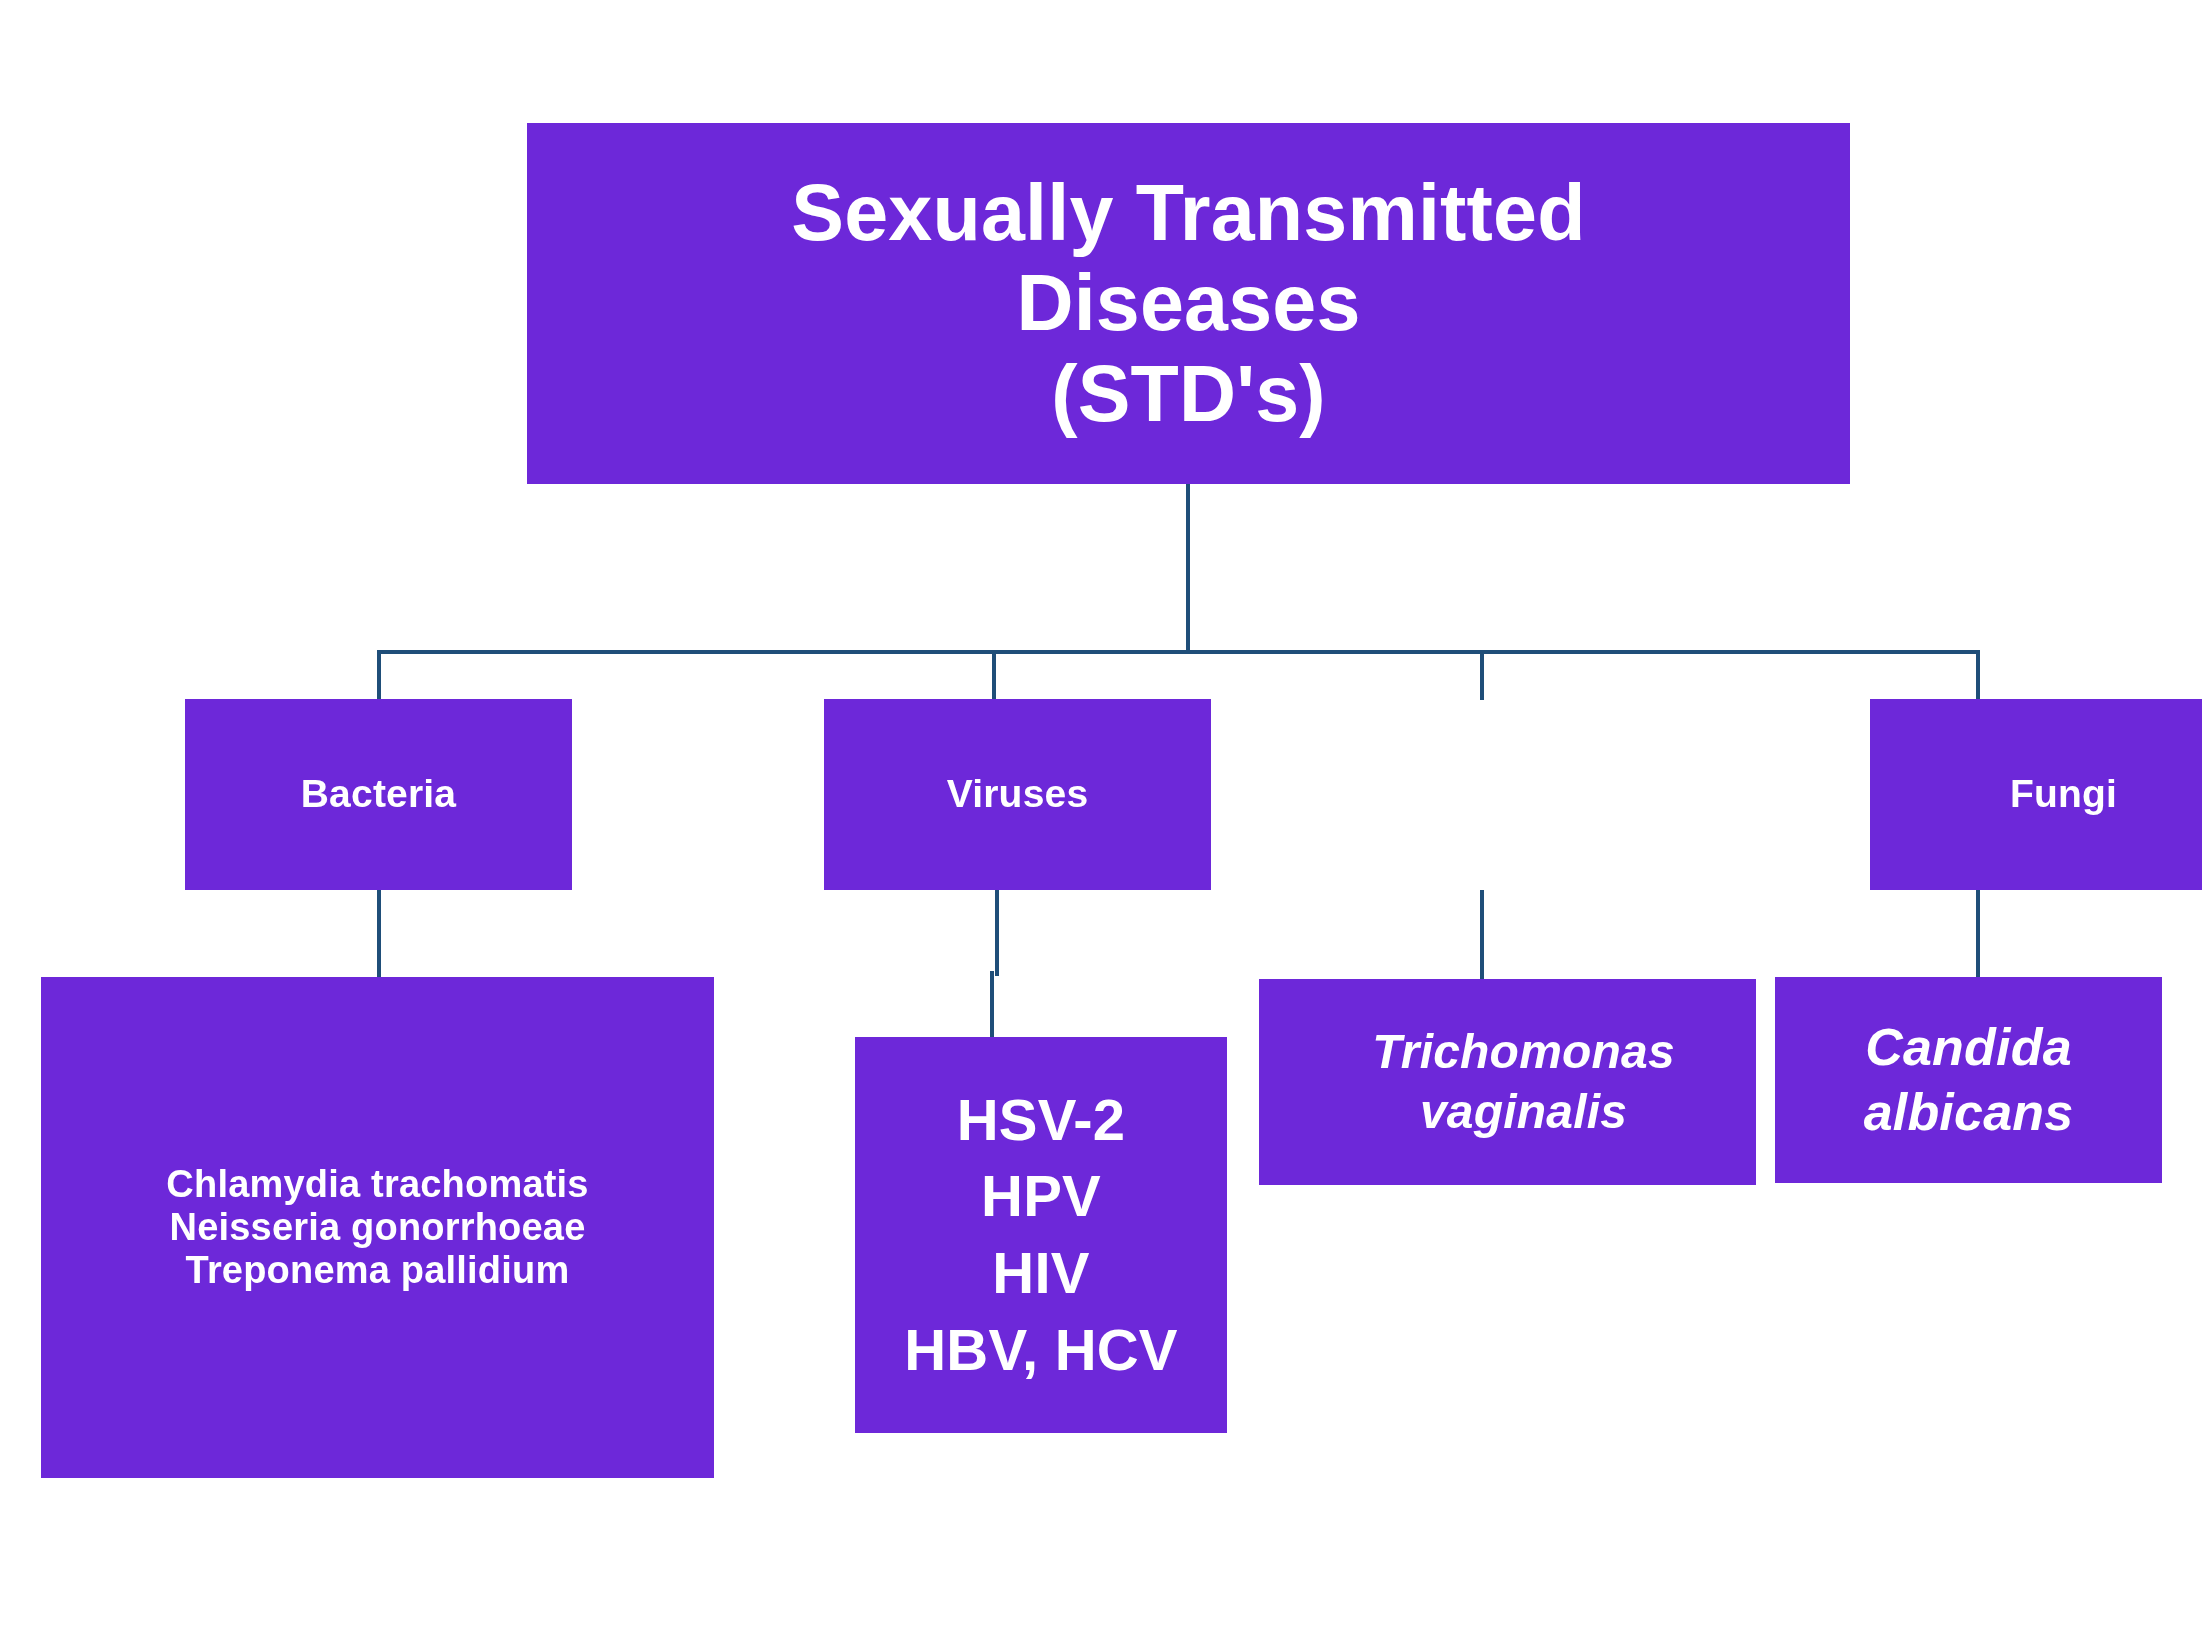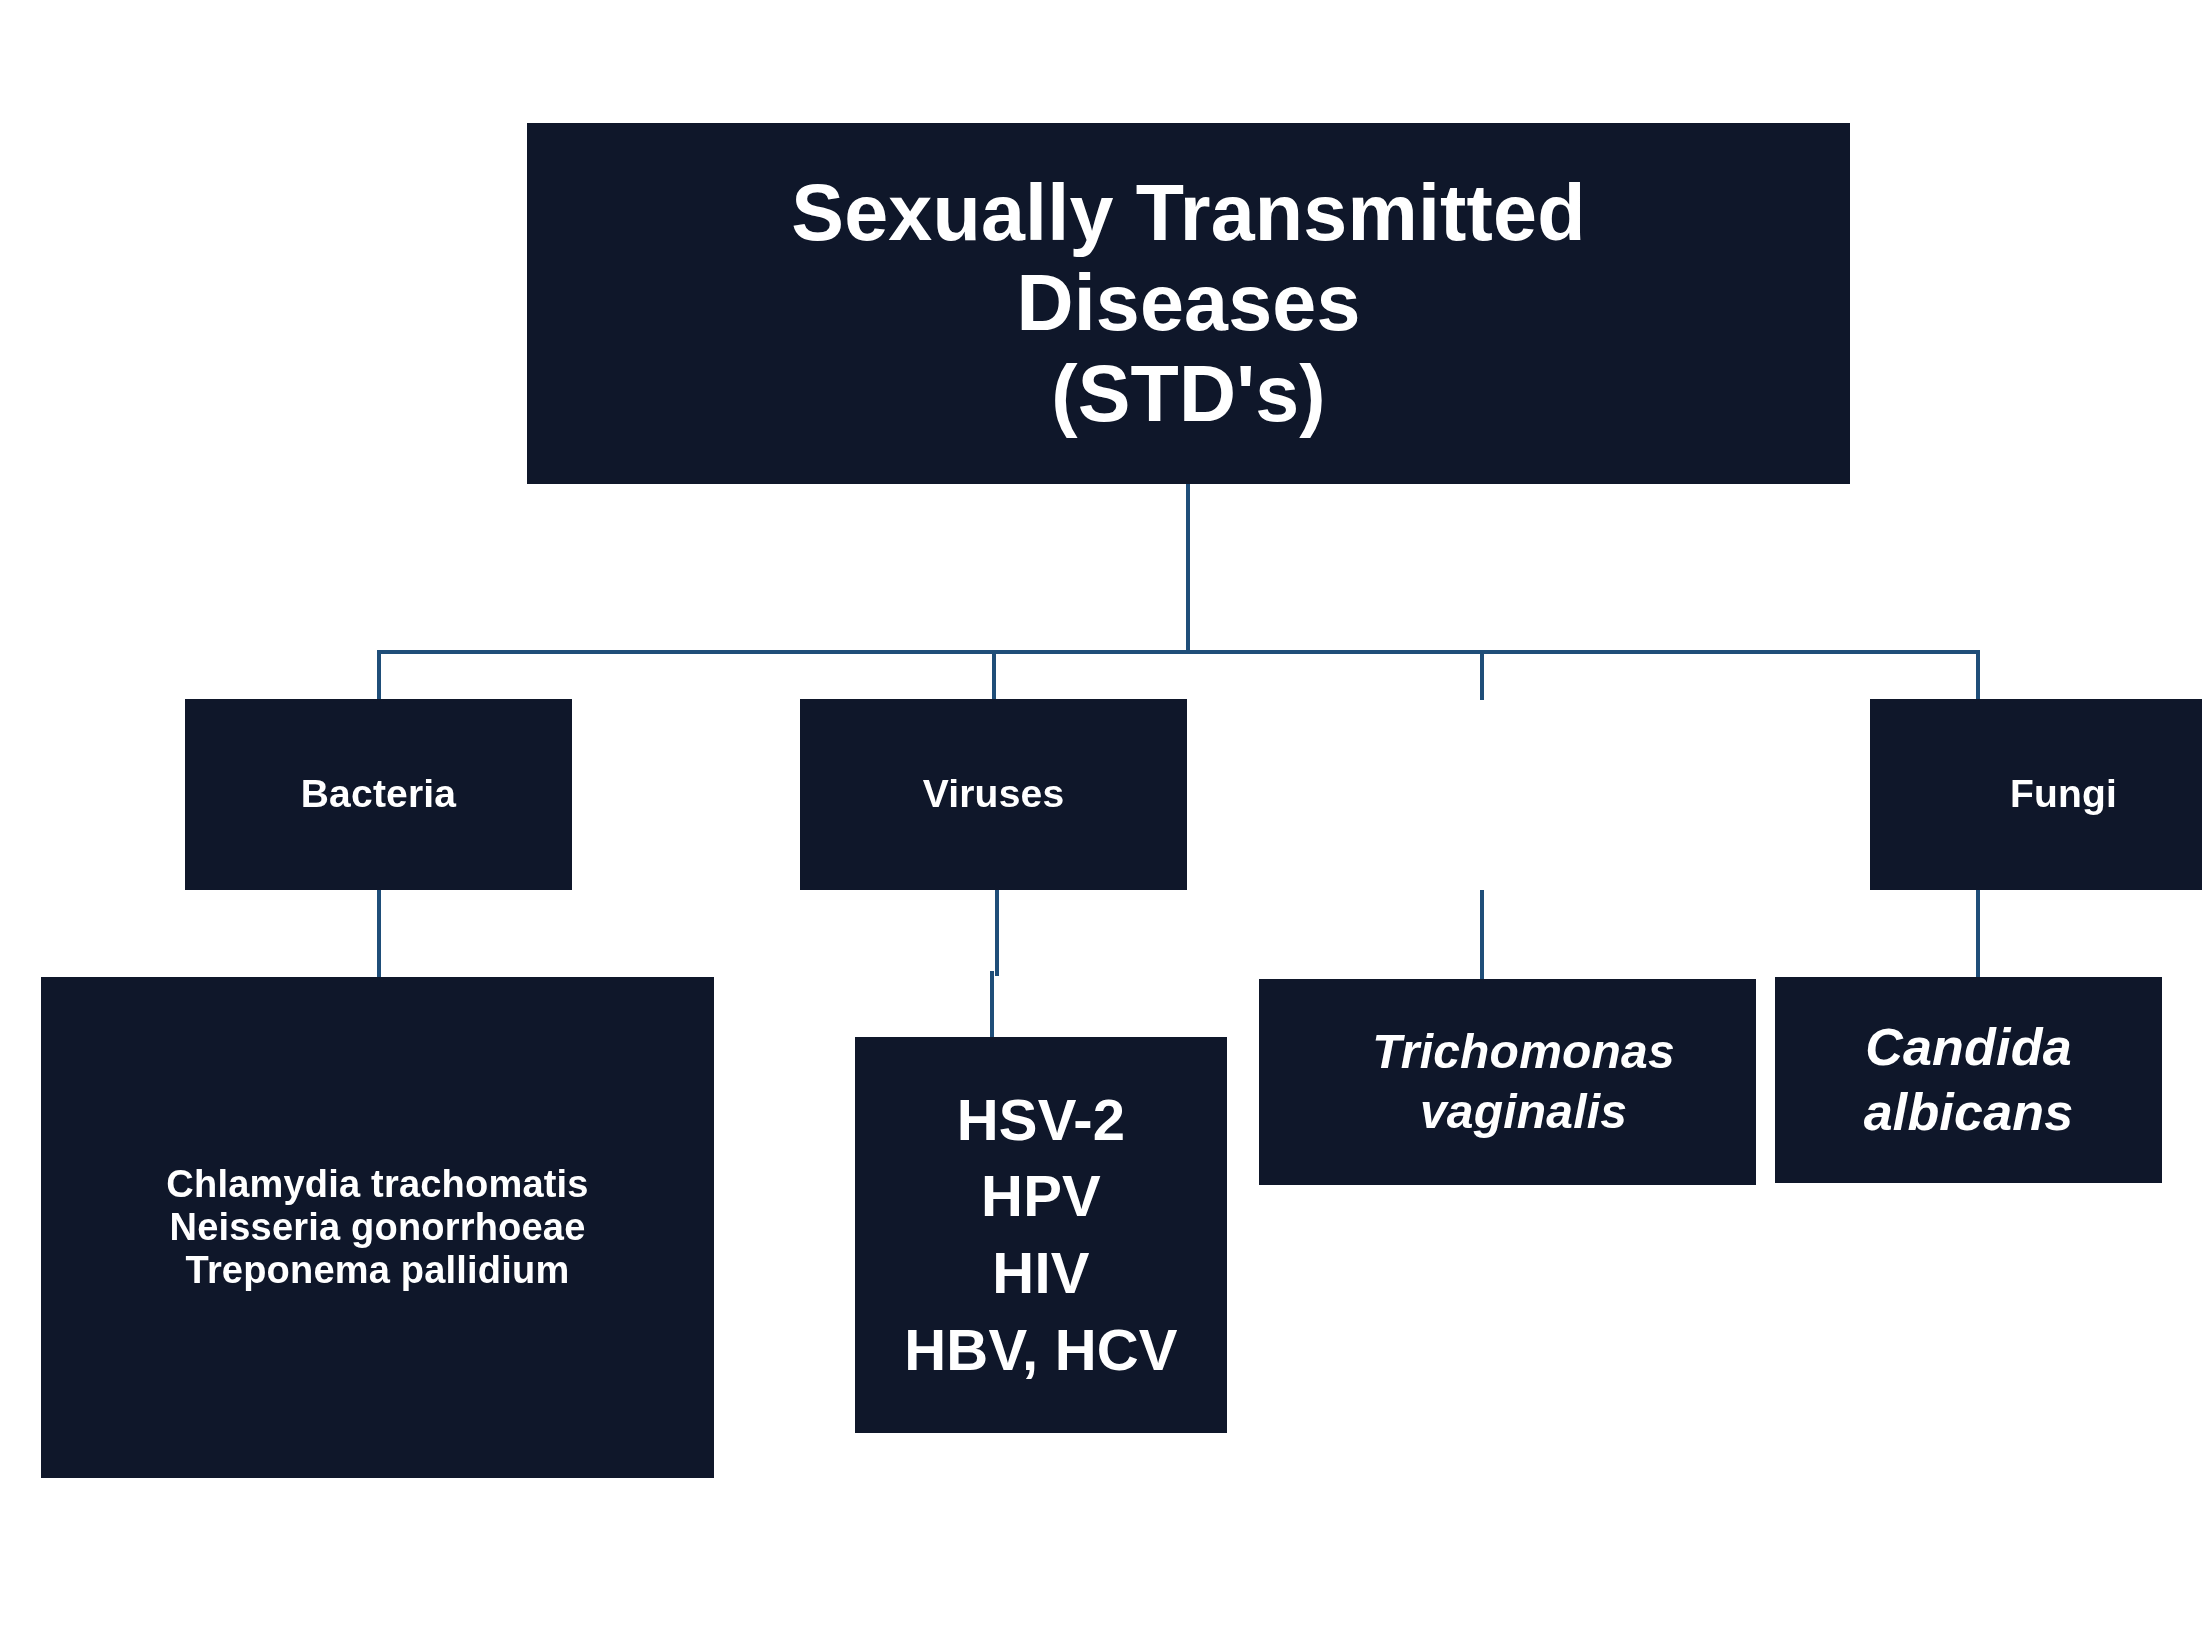--- a/index.html
+++ b/index.html
@@ -14,21 +14,21 @@
     position: relative;
     width: 2203px;
     height: 1652px;
     background: #ffffff;
     overflow: hidden;
   }
 
   
   .node {
     position: absolute;
-    background: #0f172a;
+    background: #6d28d9;
     color: #ffffff;
     display: flex;
     align-items: center;
     justify-content: center;
     text-align: center;
     box-sizing: border-box;
     line-height: 1.14;
     letter-spacing: 0.2px;
   }
   .node-text {
@@ -48,21 +48,21 @@
   }
 
   
   .node-category {
     top: 699px;
     height: 191px;
     font-size: 39px;
     font-weight: bold;
   }
   #node-bacteria  { left: 185px;  width: 387px; }
-  #node-viruses   { left: 800px;  width: 387px; }
+  #node-viruses   { left: 824px;  width: 387px; }
   #node-protozoa  { left: 1287px; width: 387px; }
   #node-fungi     { left: 1870px; width: 387px; }
 
   
   .node-leaf {
     font-weight: bold;
   }
   #node-bacteria-leaf {
     left: 41px;
     top: 977px;

